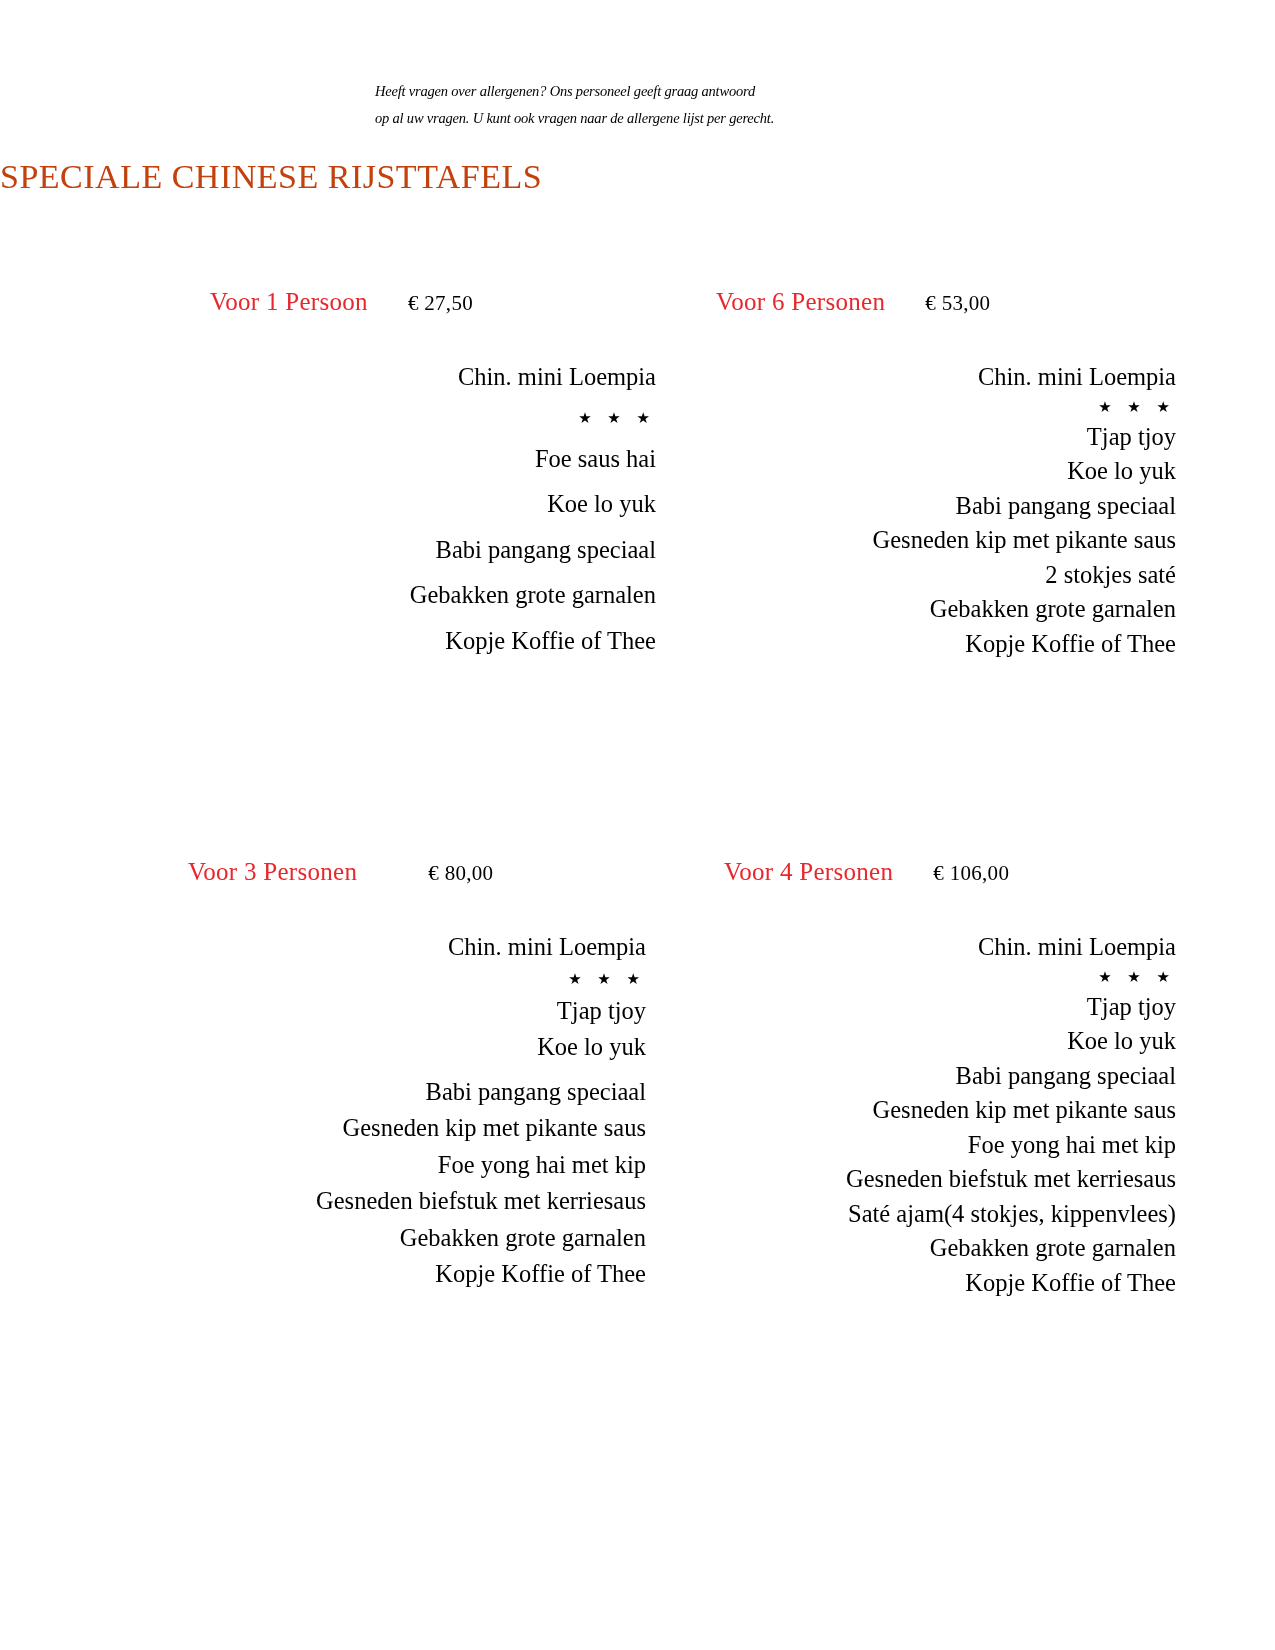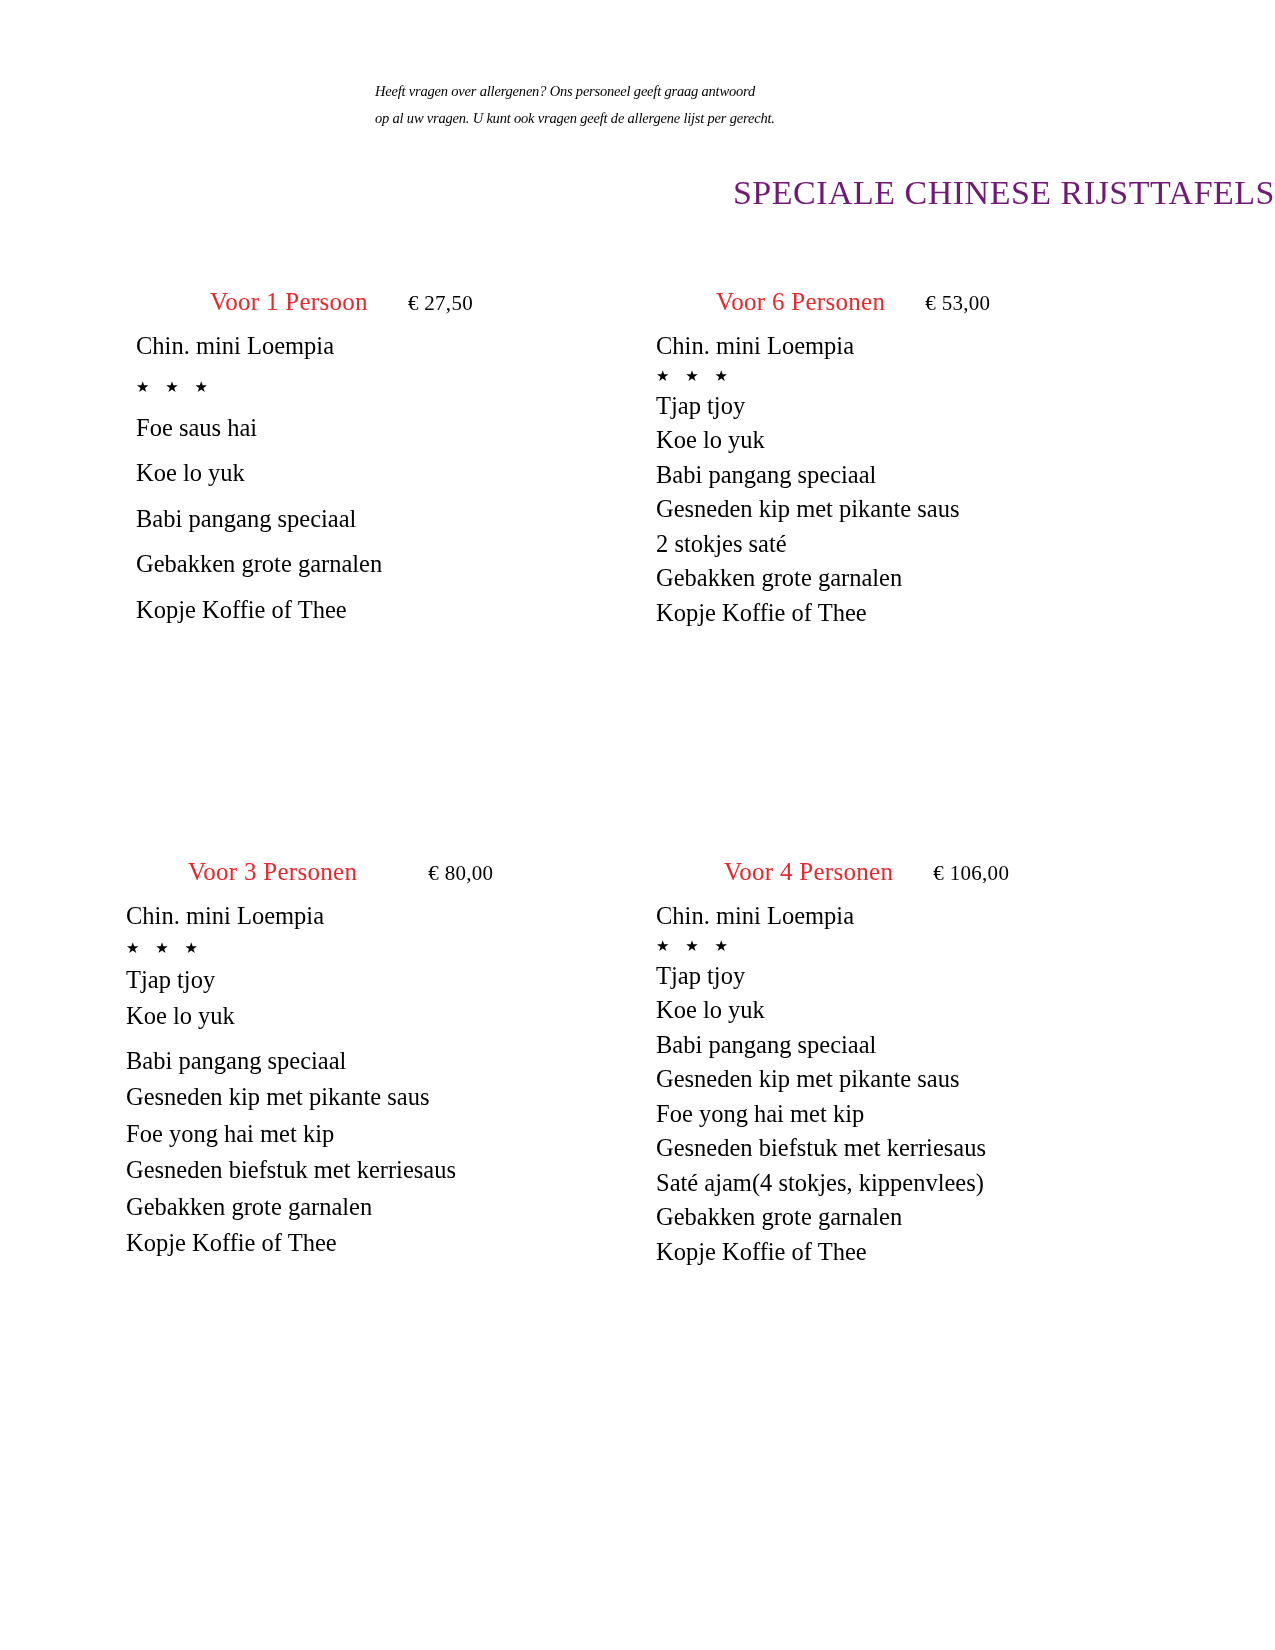--- a/index.html
+++ b/index.html
@@ -37,26 +37,25 @@
     font-family: "Liberation Serif", "DejaVu Serif", serif;
   }
   .allergen-note div { white-space: nowrap; }
 
   
   .main-title {
     position: absolute;
     top: 158px;
     left: 0;
     width: 1275px;
-    text-align: right;
-    color: #701a75;
+    text-align: left;
+    color: #c2410c;
     font-size: 34px;
     letter-spacing: 0.5px;
     font-family: "Liberation Serif", "DejaVu Serif", serif;
-    margin-top: 16px;
   }
 
   
   .menu-grid {
     position: absolute;
     top: 288px;
     left: 16px;
     width: 1275px;
     height: 1100px;
   }
@@ -87,22 +86,22 @@
     letter-spacing: 0.3px;
   }
   .block-price {
     font-size: 21px;
     color: #000;
     margin-left: 40px;
     letter-spacing: 0.3px;
   }
 
   .items {
-    margin-top: 18px;
-    text-align: left;
+    margin-top: 49px;
+    text-align: right;
     font-size: 24.5px;
     line-height: 1.0;
   }
   .item {
     white-space: nowrap;
   }
   .stars {
     font-size: 15px;
     letter-spacing: 6px;
     line-height: 1.0;
@@ -122,21 +121,21 @@
   .block-3 .item { margin-bottom: 10px; }
   .block-3 .stars { margin-bottom: 10px; margin-top: 2px; }
 </style>
 </head>
 <body>
 
 <div class="page">
 
   <div class="allergen-note">
     <div>Heeft vragen over allergenen? Ons personeel geeft graag antwoord</div>
-    <div>op al uw vragen. U kunt ook vragen geeft de allergene lijst per gerecht.</div>
+    <div>op al uw vragen. U kunt ook vragen naar de allergene lijst per gerecht.</div>
   </div>
 
   <div class="main-title">SPECIALE CHINESE RIJSTTAFELS</div>
 
   <div class="menu-grid">
 
     <div class="menu-block block-0">
       <div class="block-header">
         <span class="block-title">Voor 1 Persoon</span>
         <span class="block-price">€ 27,50</span>

